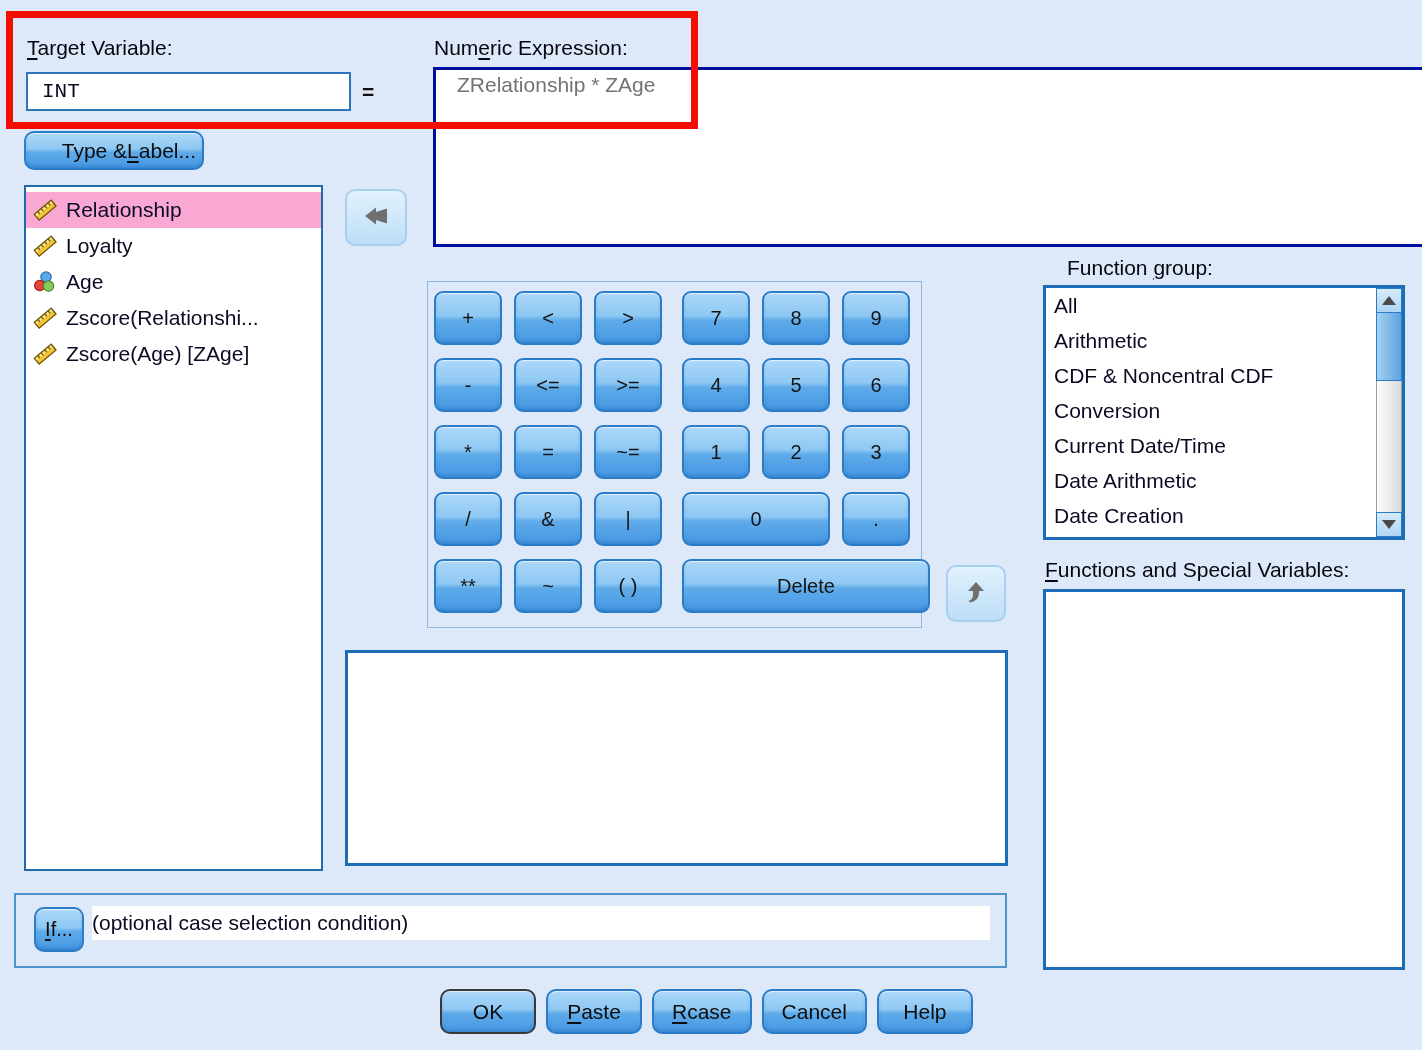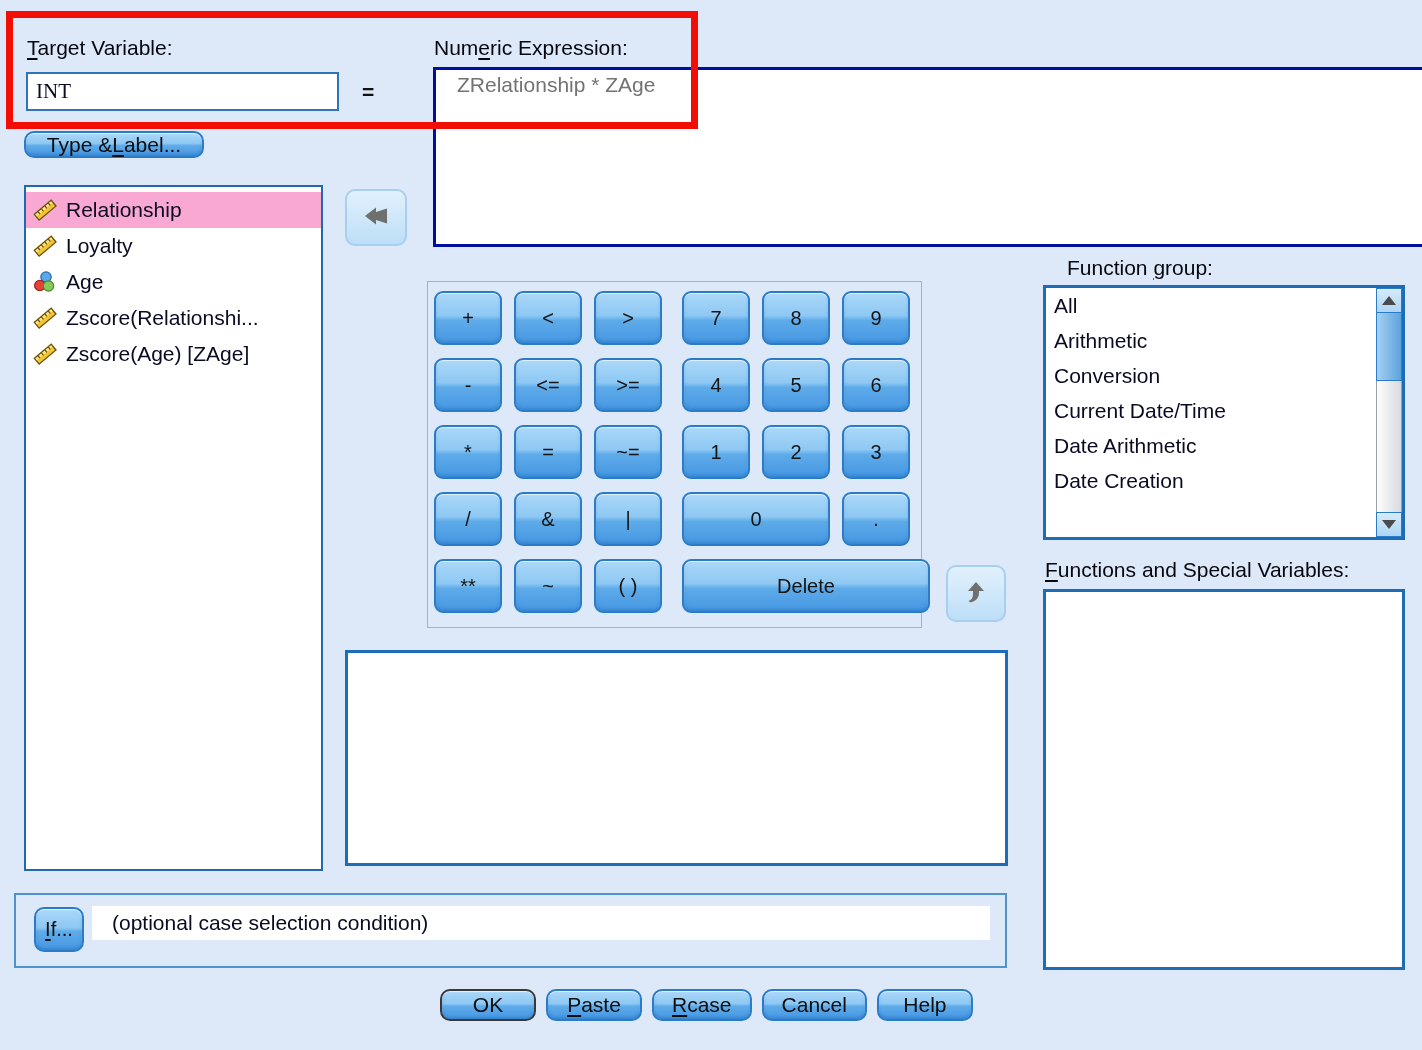--- a/index.html
+++ b/index.html
@@ -11,40 +11,40 @@
   .lbl{font-size:21px;color:#06060f;white-space:nowrap;}
   .accel{text-decoration:underline;text-underline-offset:3px;}
 
   
   #annotation-rect{left:6px;top:11px;width:678px;height:104px;border:7px solid #f20d05;z-index:99;pointer-events:none;}
 
   
   #target-variable-label{left:27px;top:36px;}
   #target-variable-input{
     left:26px;top:72px;width:293px;height:35px;border:2px solid #2e74ba;background:#fff;
-    font-family:Liberation Serif, serif;font-size:21px;color:#0a0a23;padding:0 8px;outline:none;
+    font-family:Liberation Mono, monospace;font-size:21px;color:#0a0a23;padding:0 14px;outline:none;
   }
   #equals-sign{left:362px;top:80px;font-size:21px;font-weight:bold;color:#111;}
   #numeric-expression-label{left:434px;top:36px;}
   #numeric-expression-area{
     left:433px;top:67px;width:957px;height:168px;border:3px solid #000f9e;background:#fff;
     font-size:21px;color:#737373;padding:3px 21px;white-space:pre-wrap;
   }
 
   
   .btn{
     display:inline-flex;align-items:center;justify-content:center;
     background:linear-gradient(180deg,#abd8f9 0%,#8ec8f3 45%,#5fabe9 55%,#4597e3 100%);
     border:2px solid #2a7cc8;border-radius:10px;
     box-shadow:inset 0 1px 1px rgba(255,255,255,.7), inset 0 -2px 3px rgba(10,80,160,.25);
     font-family:"Liberation Sans",sans-serif;font-size:21px;color:#0d0d0d;cursor:default;
   }
   .btn.default{border-color:#39393b;}
 
-  #type-label-button{left:24px;top:131px;width:180px;height:27px;}
+  #type-label-button{left:24px;top:131px;width:180px;height:39px;justify-content:flex-end;}
 
   
   #variable-list{left:24px;top:185px;width:295px;height:677px;background:#fff;border:2px solid #2268ad;padding-top:5px;box-sizing:content-box;}
   .var-row{height:36px;display:flex;align-items:center;gap:9px;padding-left:7px;font-size:21px;color:#0a0a23;}
   .var-row.selected{background:#f9a8d4;}
   .var-icon{width:24px;height:24px;flex:0 0 24px;display:inline-flex;}
   .var-icon svg{width:24px;height:24px;}
 
   
   .arrow-btn{
@@ -85,25 +85,25 @@
   .tri-down{width:0;height:0;border-left:7px solid transparent;border-right:7px solid transparent;border-top:9px solid #4a4a4a;}
 
   
   #functions-label{left:1045px;top:558px;}
   #functions-box{left:1043px;top:589px;width:356px;height:375px;background:#fff;border:3px solid #1d6cb8;}
 
   
   #if-panel{left:14px;top:893px;width:989px;height:71px;border:2px solid #4e94cc;}
   #if-button{position:absolute;left:18px;top:12px;width:50px;height:45px;font-size:20px;}
   #if-hint-strip{position:absolute;left:76px;top:11px;width:898px;height:34px;background:#fff;display:flex;align-items:center;}
-  #if-hint-strip span{font-size:21px;color:#0a0a23;padding-left:20px;white-space:nowrap;}
+  #if-hint-strip span{font-size:21px;color:#0a0a23;padding-left:0;white-space:nowrap;}
 
   
   #footer-buttons{left:440px;top:989px;display:flex;gap:10px;}
-  #footer-buttons .btn{height:32px;min-width:96px;padding:0 18px;}
+  #footer-buttons .btn{height:45px;min-width:96px;padding:0 18px;}
 </style>
 </head>
 <body>
 
 <div id="dialog">
 
   <div id="annotation-rect" class="abs"></div>
 
   <div id="target-variable-label" class="abs lbl"><span class="accel">T</span><span>arget Variable:</span></div>
   <input id="target-variable-input" class="abs" value="INT" style="">
@@ -250,20 +250,21 @@
     </span>
   </div>
 
   <div id="description-box" class="abs"></div>
 
   <div id="function-group-label" class="abs lbl"><span>Function </span><span class="accel">g</span><span>roup:</span></div>
   <div id="function-group-box" class="abs">
     <div id="function-group-items">
         <div class="fg-item">All</div>
         <div class="fg-item">Arithmetic</div>
+        <div class="fg-item">CDF &amp; Noncentral CDF</div>
         <div class="fg-item">Conversion</div>
         <div class="fg-item">Current Date/Time</div>
         <div class="fg-item">Date Arithmetic</div>
         <div class="fg-item">Date Creation</div>
       </div>
     <div id="fg-scrollbar">
       <div class="sb-btn">
           <div class="tri-up"></div>
         </div>
       <div class="sb-thumb"></div>

